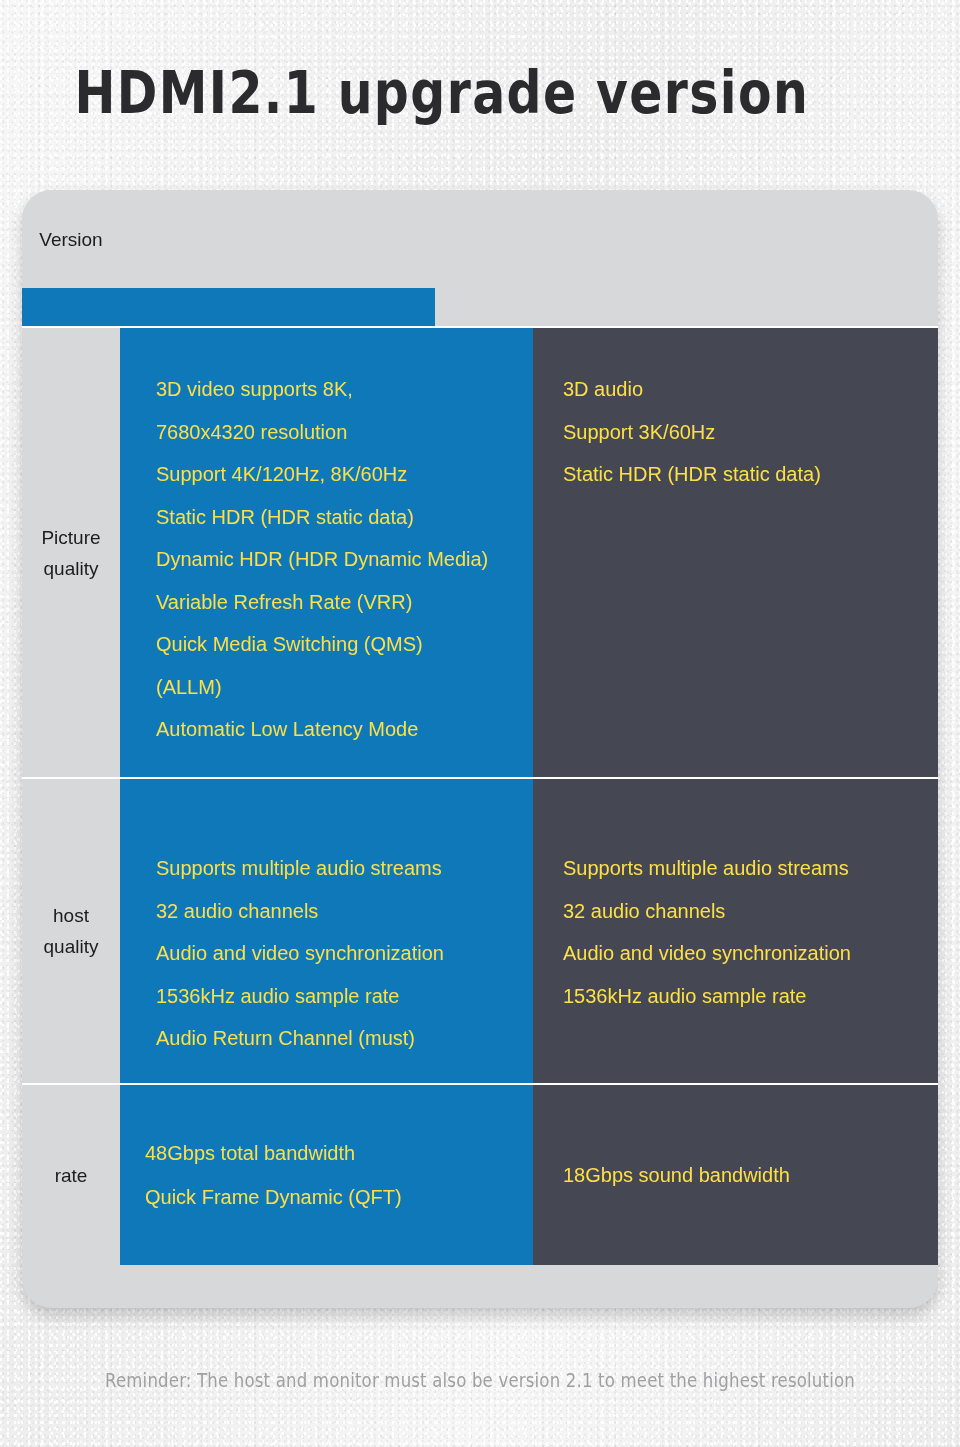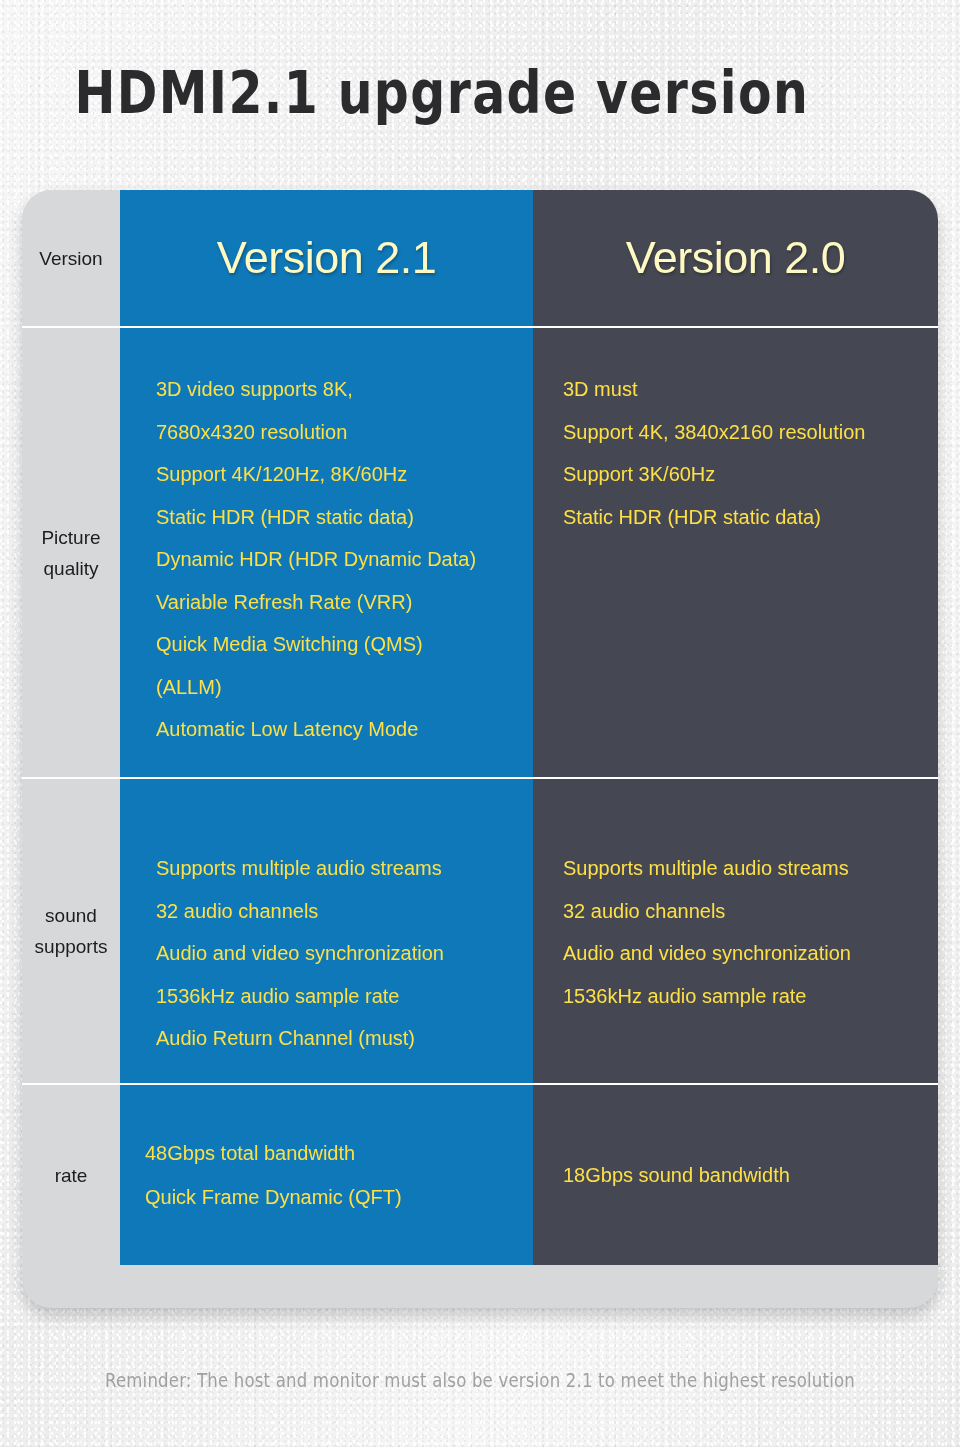--- a/index.html
+++ b/index.html
@@ -100,21 +100,21 @@
     background: #0f78b8;
     box-sizing: border-box;
   }
   .cell-v20 {
     flex: 1 1 auto;
     background: #454852;
     box-sizing: border-box;
   }
 
   
-  #header-row { height: 136px; }
+  #header-row { height: 136px; flex-direction: column; }
   #header-row .cell-v21,
   #header-row .cell-v20 {
     display: flex;
     align-items: center;
     justify-content: center;
   }
   .version-heading {
     color: #fef9c3;
     font-size: 45px;
     font-weight: 400;
@@ -193,39 +193,38 @@
   </div>
 
   <div class="trow" id="picture-row">
     <div class="cell-label">Picture quality</div>
     <div class="cell-v21">
       <ul class="feature-list">
           <li>3D video supports 8K,</li>
           <li>7680x4320 resolution</li>
           <li>Support 4K/120Hz, 8K/60Hz</li>
           <li>Static HDR (HDR static data)</li>
-          <li>Dynamic HDR (HDR Dynamic Data)</li>
+          <li>Dynamic HDR (HDR Dynamic Media)</li>
           <li>Variable Refresh Rate (VRR)</li>
           <li>Quick Media Switching (QMS)</li>
           <li>(ALLM)</li>
           <li>Automatic Low Latency Mode</li>
         </ul>
     </div>
     <div class="cell-v20">
       <ul class="feature-list">
-          <li>3D must</li>
-          <li>Support 4K, 3840x2160 resolution</li>
+          <li>3D audio</li>
           <li>Support 3K/60Hz</li>
           <li>Static HDR (HDR static data)</li>
         </ul>
     </div>
   </div>
 
   <div class="trow" id="sound-row">
-    <div class="cell-label">sound supports</div>
+    <div class="cell-label">host quality</div>
     <div class="cell-v21">
       <ul class="feature-list">
           <li>Supports multiple audio streams</li>
           <li>32 audio channels</li>
           <li>Audio and video synchronization</li>
           <li>1536kHz audio sample rate</li>
           <li>Audio Return Channel (must)</li>
         </ul>
     </div>
     <div class="cell-v20">

